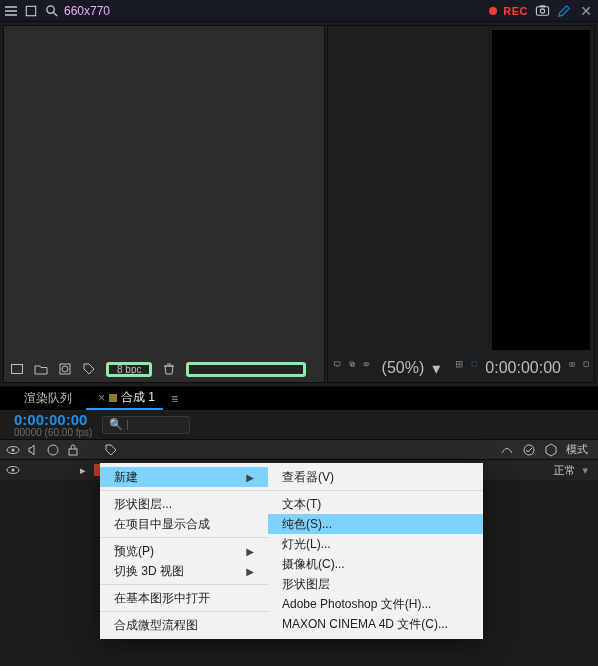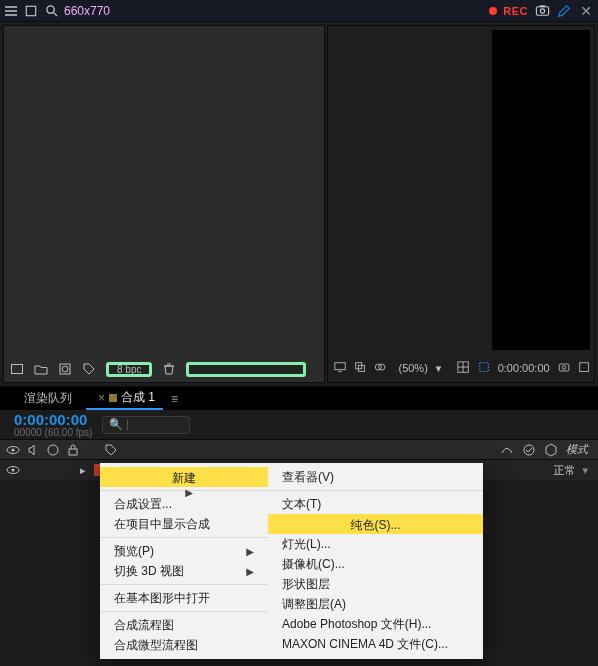--- a/index.html
+++ b/index.html
@@ -14,21 +14,21 @@
 .rec-text { color: #ff3d2e; font-weight: 600; font-size: 11px; letter-spacing: .5px; }
 .topbar .ico { width: 16px; height: 16px; display: flex; align-items: center; justify-content: center; color: #c8c8c8; }
 .topbar .ico.blue { color: #0b84d6; }
 .topbar .close { color: #9a9a9a; font-size: 14px; line-height: 1; }
 
 
 .panels { display: flex; height: 364px; background: #1c1c1c; }
 .panel-left { flex: 1; background: #2c2c2c; border: 1px solid #0e0e0e; margin: 3px 1px 3px 3px; }
 .panel-right { width: 268px; background: #1e1e1e; border: 1px solid #0e0e0e; margin: 3px 3px 3px 1px; position: relative; }
 .black-frame { position: absolute; right: 4px; top: 4px; bottom: 32px; width: 98px; background: #000; }
-.panel-right .status { position: absolute; left: 6px; right: 4px; bottom: 4px; height: 20px; display: flex; align-items: center; gap: 8px; color: #bdbdbd; font-size: 11px; margin-top: 28px; }
+.panel-right .status { position: absolute; left: 6px; right: 4px; bottom: 4px; height: 20px; display: flex; align-items: center; gap: 8px; color: #bdbdbd; font-size: 16px; margin-top: 28px; }
 .panel-right .status .zoom { margin-left: 4px; }
 .panel-right .status .push { flex: 1; }
 .pill { background: #232323; border: 3px solid #86efac; border-radius: 3px; padding: 0 8px; height: 15px; display: flex; align-items: center; font-size: 10px; color: #bdbdbd; }
 .pill.long { width: 120px; }
 
 .panels-wrap { position: relative; }
 .panel-left-bottom-wrap { position: absolute; left: 10px; right: 280px; bottom: 8px; height: 18px; display: flex; align-items: center; gap: 10px; }
 
 
 .tl-tabs { display: flex; align-items: center; height: 24px; background: #000000; padding-left: 16px; gap: 6px; border-top: 1px solid #0b0b0b; }
@@ -42,34 +42,34 @@
 .tc-row { display: flex; align-items: center; height: 30px; background: #1c1c1c; padding: 0 12px 0 14px; gap: 10px; border-bottom: 1px solid #0b0b0b; }
 .tc-main { color: #1e8fe6; font-size: 15px; font-weight: 600; }
 .tc-wrap { display:flex; flex-direction:column; line-height:1; }
 .tc-wrap .sub { color:#6c6c6c; font-size:10px; margin-top:1px;}
 .search { display: flex; align-items: center; gap: 4px; background: #232323; border: 1px solid #3a3a3a; border-radius: 3px; height: 18px; padding: 0 6px; width: 88px; }
 .search .mag { font-size: 11px; color: #a8a8a8; }
 
 
 .layer-head { display: flex; align-items: center; height: 20px; background: #2a2a2a; padding-left: 6px; gap: 8px; color: #c8c8c8; font-size: 11px; border-bottom: 1px solid #0b0b0b; }
 .layer-head .icons { display:flex; gap:6px; align-items:center; }
-.layer-head .right { margin-left: auto; display:flex; align-items:center; gap:8px; padding-right:10px;font-style:italic; }
+.layer-head .right { margin-left: auto; display:flex; align-items:center; gap:8px; padding-right:10px; }
 .mode-label { color:#c8c8c8; }
 
 
 .layer-row { display:flex; align-items:center; height:20px; background:#232323; padding-left:6px; gap:8px; color:#c8c8c8; font-size:11px; }
 .swatch { width:12px; height:12px; background:#c23a2b; }
 .layer-row .right { margin-left:auto; padding-right:10px; }
 
 
 .ctx { position: absolute; left: 100px; top: 463px; display:flex; z-index: 50; box-shadow: 0 6px 24px rgba(0,0,0,.5); }
 .menu { background:#f2f2f2; color:#222; font-size:12px; padding:4px 0; min-width:168px; }
 .menu.sub { min-width:215px; }
 .mi { display:flex; align-items:center; justify-content:space-between; padding:3px 14px; white-space:nowrap; height:20px; }
-.mi.sel { background:#fde047;flex-direction:column; }
+.mi.sel { background:#7dd3fc; }
 .mi.disabled { color:#9a9a9a; }
 .mi .arrow { font-size:10px; color:#444; margin-left:10px; }
 .sep { height:1px; background:#d8d8d8; margin:3px 0; }
 
 svg { display:block; }
 .mini-ico { width:14px; height:14px; color:#bdbdbd; }
 </style>
 </head>
 <body>
 
@@ -289,43 +289,40 @@
 <div style="height:300px; background:#1c1c1c;"></div>
 
 <div class="ctx">
   <div class="menu">
     <div class="mi sel">
       <span>新建</span>
         <span class="arrow">▶</span>
     </div>
     <div class="sep"></div>
     <div class="mi">
-        <span>合成设置...</span>
+        <span>形状图层...</span>
       </div>
     <div class="mi">
         <span>在项目中显示合成</span>
       </div>
     <div class="sep"></div>
     <div class="mi">
         <span>预览(P)</span>
         <span class="arrow">▶</span>
       </div>
     <div class="mi">
         <span>切换 3D 视图</span>
         <span class="arrow">▶</span>
       </div>
     <div class="sep"></div>
     <div class="mi">
         <span>在基本图形中打开</span>
       </div>
     <div class="sep"></div>
     <div class="mi">
-        <span>合成流程图</span>
-      </div>
-    <div class="mi">
         <span>合成微型流程图</span>
       </div>
   </div>
   <div class="menu sub">
     <div class="mi">
         <span>查看器(V)</span>
       </div>
     <div class="sep"></div>
     <div class="mi">
         <span>文本(T)</span>
@@ -336,22 +333,19 @@
     <div class="mi">
         <span>灯光(L)...</span>
       </div>
     <div class="mi">
         <span>摄像机(C)...</span>
       </div>
     <div class="mi">
         <span>形状图层</span>
       </div>
     <div class="mi">
-        <span>调整图层(A)</span>
-      </div>
-    <div class="mi">
         <span>Adobe Photoshop 文件(H)...</span>
       </div>
     <div class="mi">
         <span>MAXON CINEMA 4D 文件(C)...</span>
       </div>
   </div>
 </div>
 
 </body></html>

